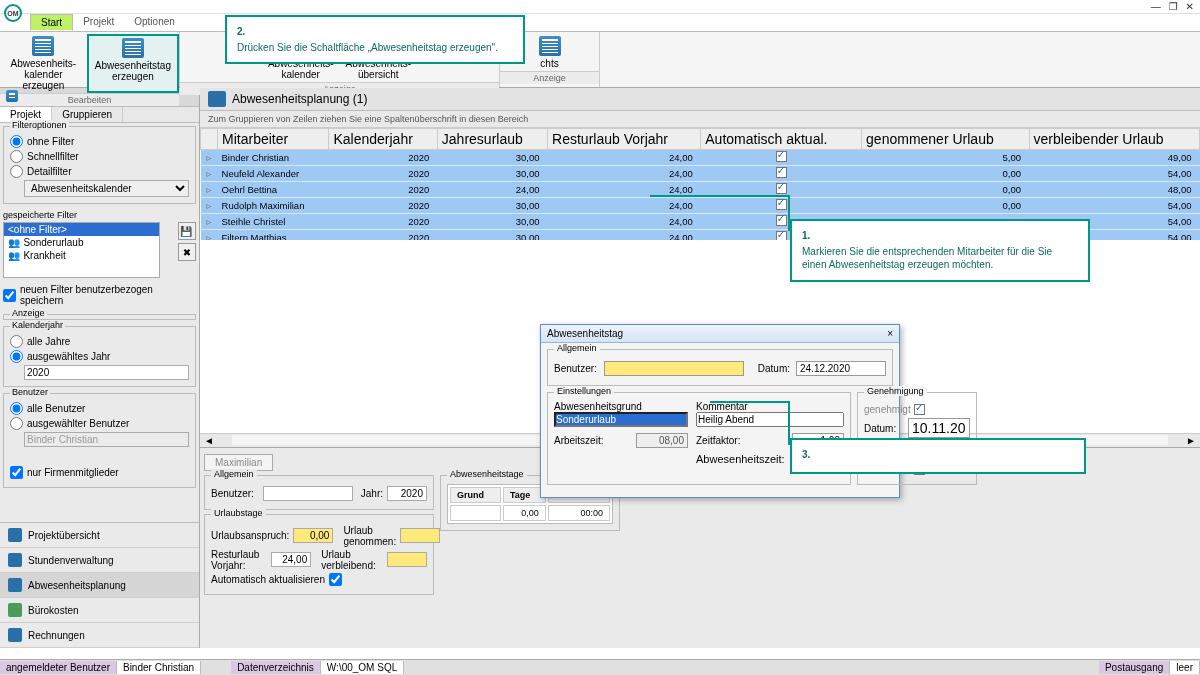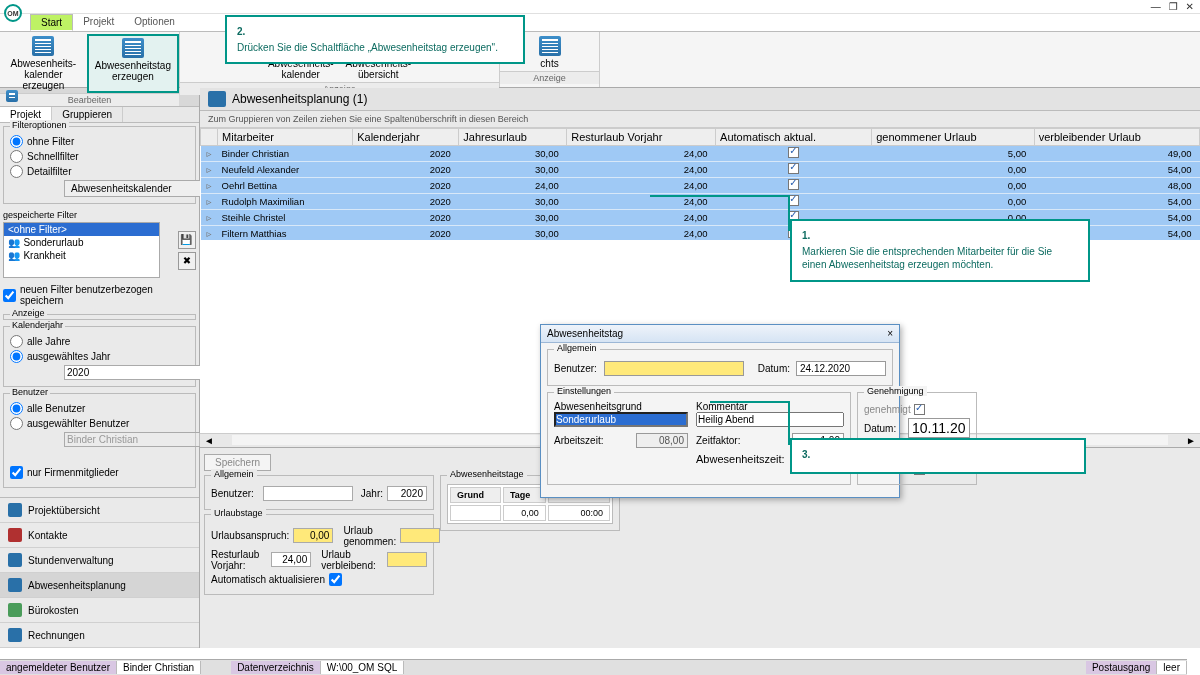--- a/index.html
+++ b/index.html
@@ -32,48 +32,48 @@
 
 .leftpanel { width: 200px; background:#eaeaea; border-right:1px solid #aaa; display:flex; flex-direction:column;}
 .lp-header { background:#d8d8d8; padding:2px 6px; display:flex; align-items:center; gap:4px; border-bottom:1px solid #bbb;}
 .lp-tabs { display:flex; background:#e8e8e8; border-bottom:1px solid #bbb;}
 .lp-tab { padding:2px 10px; border-right:1px solid #ccc; cursor:pointer;}
 .lp-tab.active { background:#fff;}
 .fieldset { border:1px solid #bbb; margin:3px; padding:6px 6px 6px 6px; position:relative;}
 .fieldset > .legend { position:absolute; top:-7px; left:6px; background:#eaeaea; padding:0 2px; font-size:9px;}
 .radio-row, .check-row { display:flex; align-items:center; gap:4px; margin:2px 0;}
 .radio-row input, .check-row input { margin:0;}
-.select-row select, .select-row input[type=text] { width:100%; border:1px solid #aaa; padding:1px 2px; font-size:10px;margin-left:40px;}
+.select-row select, .select-row input[type=text] { width:100%; border:1px solid #aaa; padding:1px 2px; font-size:10px;}
 .indent { margin-left:14px;}
 .saved-filters { margin:3px;}
 .sf-title { font-size:9px; margin-bottom:2px;}
 .sf-list { background:#fff; border:1px solid #aaa; height:56px; overflow:auto;}
 .sf-item { padding:1px 4px; display:flex; align-items:center; gap:3px;}
 .sf-item.sel { background:#2b6dd1; color:#fff;}
 .sf-btns { display:flex; flex-direction:column; gap:3px; }
-.sf-wrap { display:flex; gap:18px;align-items:center;}
+.sf-wrap { display:flex; gap:18px;}
 .sf-btn { width:18px; height:18px; border:1px solid #999; background:#f0f0f0; display:flex; align-items:center; justify-content:center; cursor:pointer;}
 
 
 .nav-footer { margin-top:auto; background:#eaeaea; border-top:1px solid #bbb;}
 .nav-item { display:flex; align-items:center; gap:6px; padding:5px 8px; border-bottom:1px solid #d0d0d0; cursor:pointer;}
 .nav-item.active { background:#d5d5d5;}
 .nav-icon { width:14px; height:14px; background:#2970a8; border-radius:2px;}
 .nav-icon.red{background:#b03030;}
 .nav-icon.grn{background:#4a9c5a;}
 
 
 .rightpanel { flex:1; display:flex; flex-direction:column; background:#fff; position:relative;}
 .rp-header { background:#e3e3e3; padding:3px 8px; display:flex; align-items:center; gap:6px; border-bottom:1px solid #bbb;}
 .rp-header .cal-icon { width:18px; height:16px; background:#2970a8; border-radius:2px;}
 .grouping-bar { background:#e9e9e9; padding:3px 8px; font-size:9px; color:#555; border-bottom:1px solid #ccc;}
 
 
 .data-table { width:100%; border-collapse:collapse;}
-.data-table th { background:#eee; border:1px solid #ccc; padding:2px 4px; font-weight:normal; text-align:left; font-size:11px;}
+.data-table th { background:#eee; border:1px solid #ccc; padding:2px 4px; font-weight:normal; text-align:left; font-size:14px;}
 .data-table td { border-bottom:1px solid #d8e8f8; padding:1px 4px; background:#d2e6fb; font-size:9.5px;}
 .data-table td.num { text-align:right; padding-right:8px;}
 .data-table td.chk { text-align:center; background:#d2e6fb;}
 .data-table tr.selected td { background:#9fc9f5;}
 .row-expand { color:#777; padding:0 2px;}
 .table-wrap { overflow:auto; background:#fff; flex:0 0 auto; height:112px;}
 
 
 .hscroll { height:14px; background:#e8e8e8; border-top:1px solid #ccc; display:flex; align-items:center;}
 .hscroll-track{flex:1;height:10px;background:#f4f4f4;margin:0 14px;position:relative;}
@@ -118,21 +118,21 @@
 .d-row{display:flex;align-items:center;margin:2px 0;gap:4px;}
 .d-row label{width:82px;}
 .d-inp{border:1px solid #aaa;padding:1px 3px;font-size:10px;}
 .d-inp.yellow{background:#ffe97a;}
 .d-inp.small{width:40px;text-align:right;}
 .detail-table{border:1px solid #bbb;background:#fff;}
 .detail-table th,.detail-table td{border:1px solid #ccc;padding:2px 6px;font-size:9px;text-align:right;}
 .detail-table th{background:#eee;text-align:left;}
 
 
-.statusbar { position:absolute; bottom:0; left:0; right:13px; height:16px; background:#e0e0e0; border-top:1px solid #aaa; display:flex; align-items:center; font-size:9px;}
+.statusbar { position:absolute; bottom:0; left:0; right:0; height:16px; background:#e0e0e0; border-top:1px solid #aaa; display:flex; align-items:center; font-size:9px;}
 .sb-cell { padding:1px 6px; border-right:1px solid #bbb; background:#d9c7e3;}
 .sb-cell.white{background:#fff;}
 .sb-right{margin-left:auto;display:flex;}
 .line2a { top:195px; left:650px; width:140px; height:2px;}
 .line2b { top:195px; left:788px; width:2px; height:36px;}
 .line3a { top:401px; left:710px; width:80px; height:2px;}
 .line3b { top:401px; left:788px; width:2px; height:44px;}
 
 .cbx{width:11px;height:11px;border:1px solid #777;display:inline-block;background:#fff;position:relative;}
 .cbx.checked::after{content:"✓";position:absolute;top:-3px;left:0;font-size:10px;color:#2a60b0;}
@@ -276,24 +276,20 @@
       <div class="check-row" style="margin-top:19px">
           <input type="checkbox" checked="" style="">
           <span>nur Firmenmitglieder</span>
         </div>
     </div>
 
     <div class="nav-footer">
       <div class="nav-item">
           <div class="nav-icon"></div>
           <span>Projektübersicht</span>
-        </div>
-      <div class="nav-item">
-          <div class="nav-icon red"></div>
-          <span>Kontakte</span>
         </div>
       <div class="nav-item">
           <div class="nav-icon"></div>
           <span>Stundenverwaltung</span>
         </div>
       <div class="nav-item active">
           <div class="nav-icon"></div>
           <span>Abwesenheitsplanung</span>
         </div>
       <div class="nav-item">
@@ -397,21 +393,21 @@
 
     <div class="hscroll">
       <span style="padding:0 4px">◄</span>
         <div class="hscroll-track">
           <div class="hscroll-thumb"></div>
         </div>
         <span style="padding:0 4px">►</span>
     </div>
 
     <div class="detail-area">
-      <div class="detail-toolbar"><button class="detail-btn" disabled="">Speichern</button></div>
+      <div class="detail-toolbar"><button class="detail-btn" disabled="">Maximilian</button></div>
       <div class="detail-cols">
         <div style="width:230px">
           <div class="detail-fs">
             <span class="legend">Allgemein</span>
             <div class="d-row">
                 <label>Benutzer:</label>
                 <input class="d-inp" style="width: 90px;"> 
                 <label style="width:auto;margin-left:4px">Jahr:</label>
                 <input class="d-inp small" value="2020" style="">
               </div>

